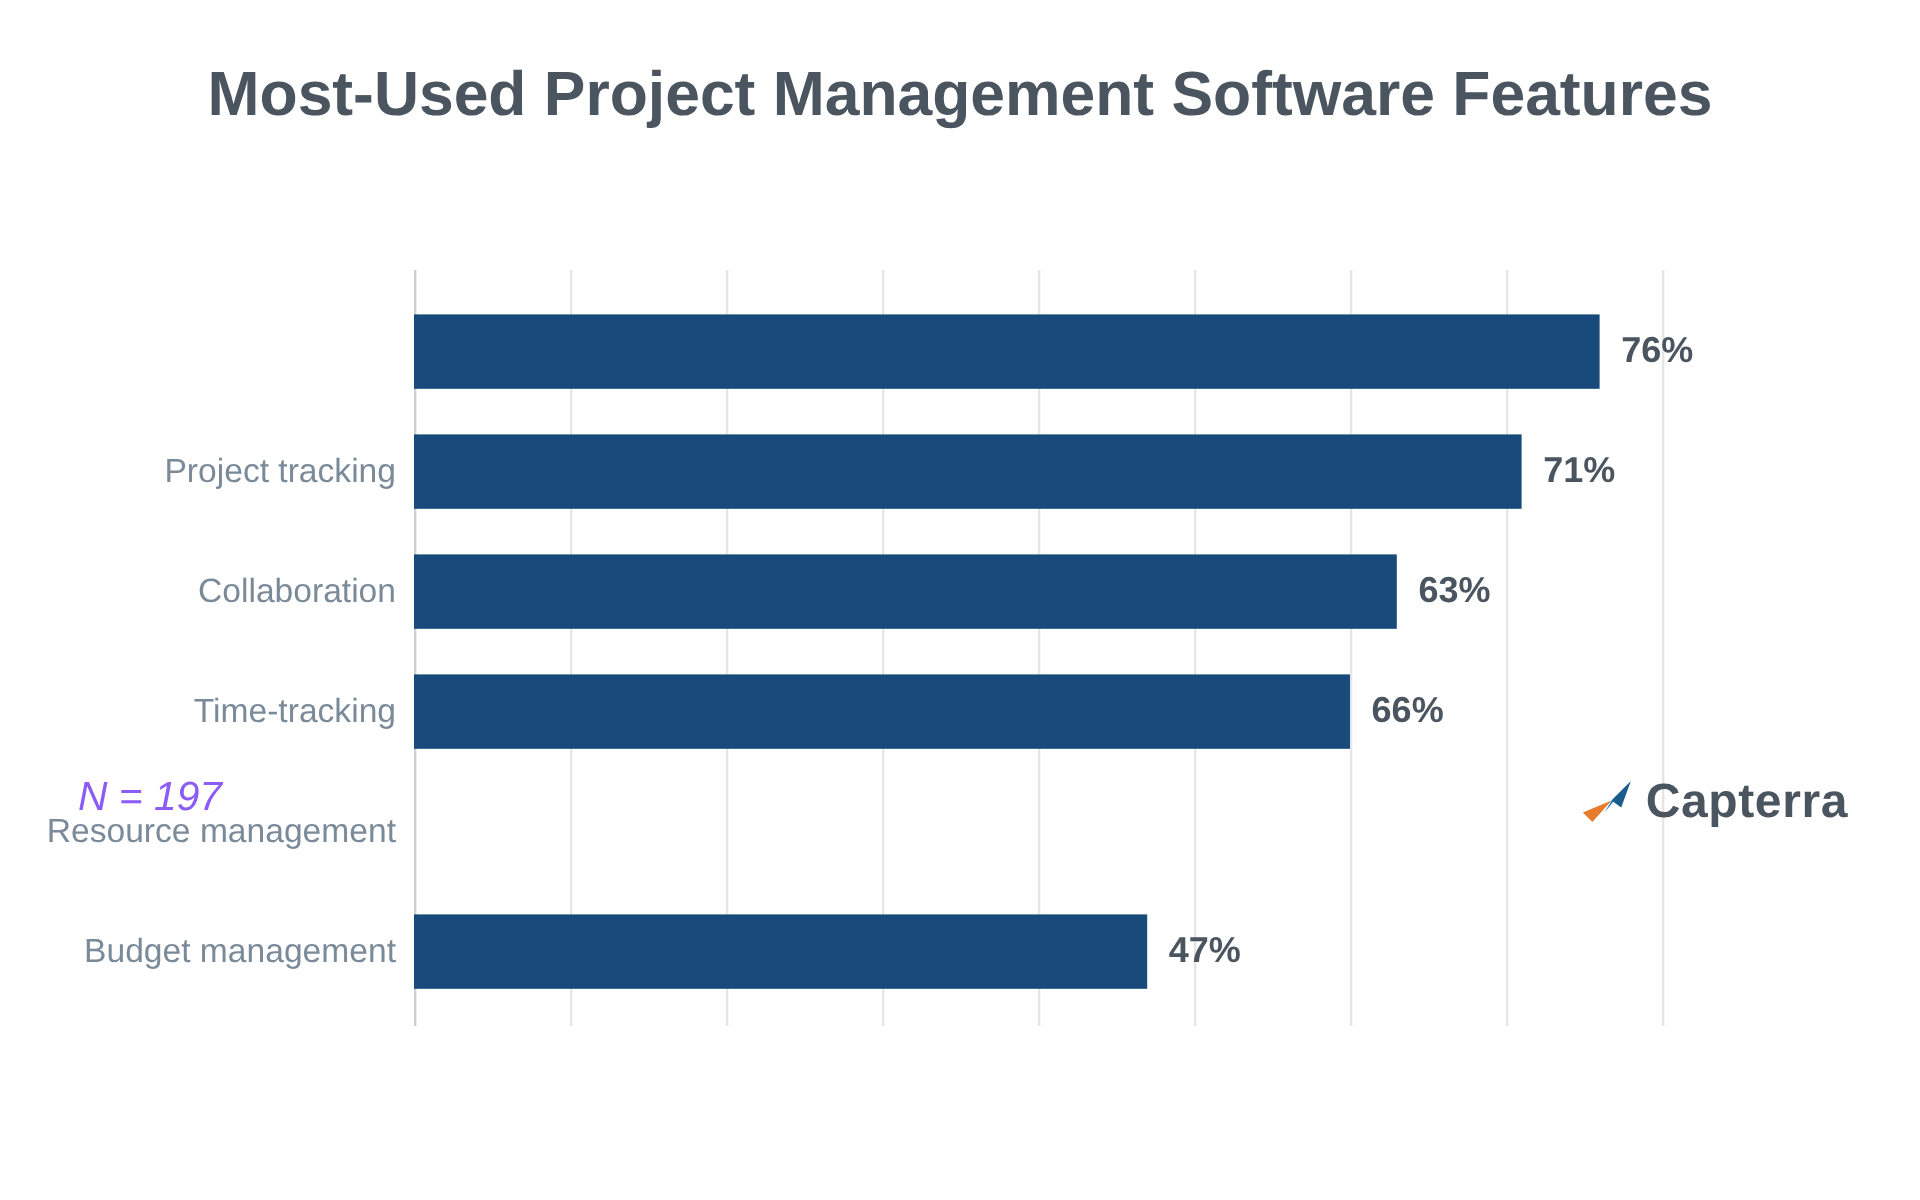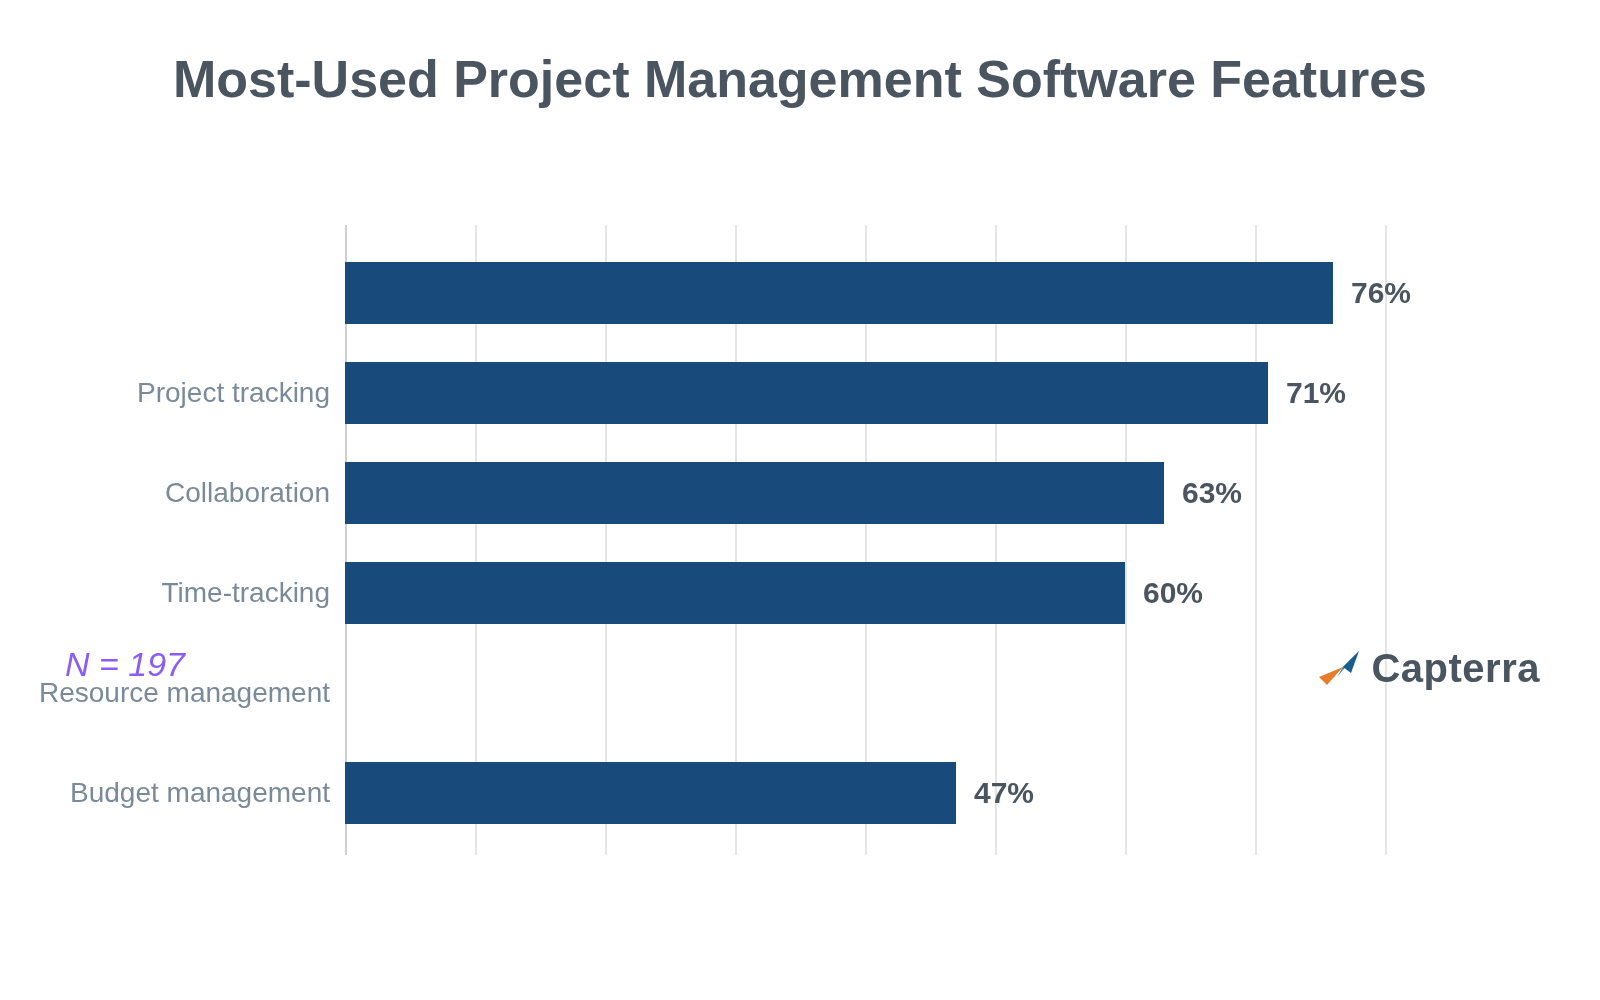--- a/index.html
+++ b/index.html
@@ -137,21 +137,21 @@
     <div class="bar-row" style="top:137px;">
       <div class="bar" style="width: 923px; background: rgb(24, 74, 123);"></div>
       <span class="value-label">71%</span>
     </div>
     <div class="bar-row" style="top:237px;">
       <div class="bar" style="width: 819px; background: rgb(24, 74, 123);"></div>
       <span class="value-label">63%</span>
     </div>
     <div class="bar-row" style="top:337px;">
       <div class="bar" style="width: 780px; background: rgb(24, 74, 123);"></div>
-      <span class="value-label">60%</span>
+      <span class="value-label">66%</span>
     </div>
     <div class="bar-row" style="top:537px;">
       <div class="bar" style="width: 611px; background: rgb(24, 74, 123);"></div>
       <span class="value-label">47%</span>
     </div>
   </div>
 
   <div class="footnote">N = 197</div>
 
   <div class="brand">

